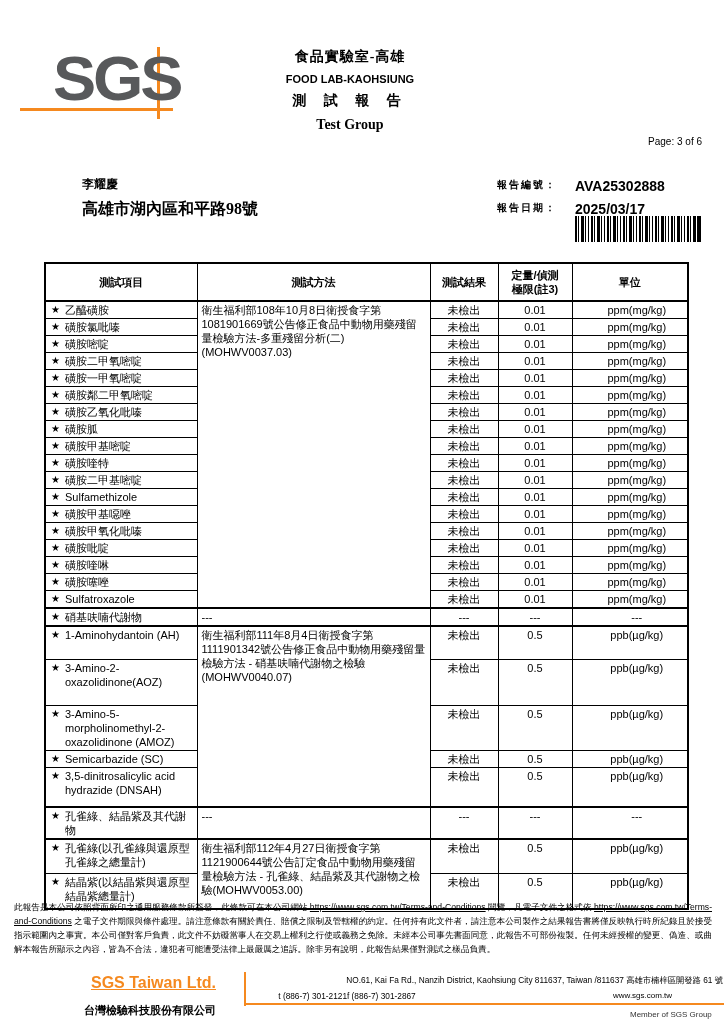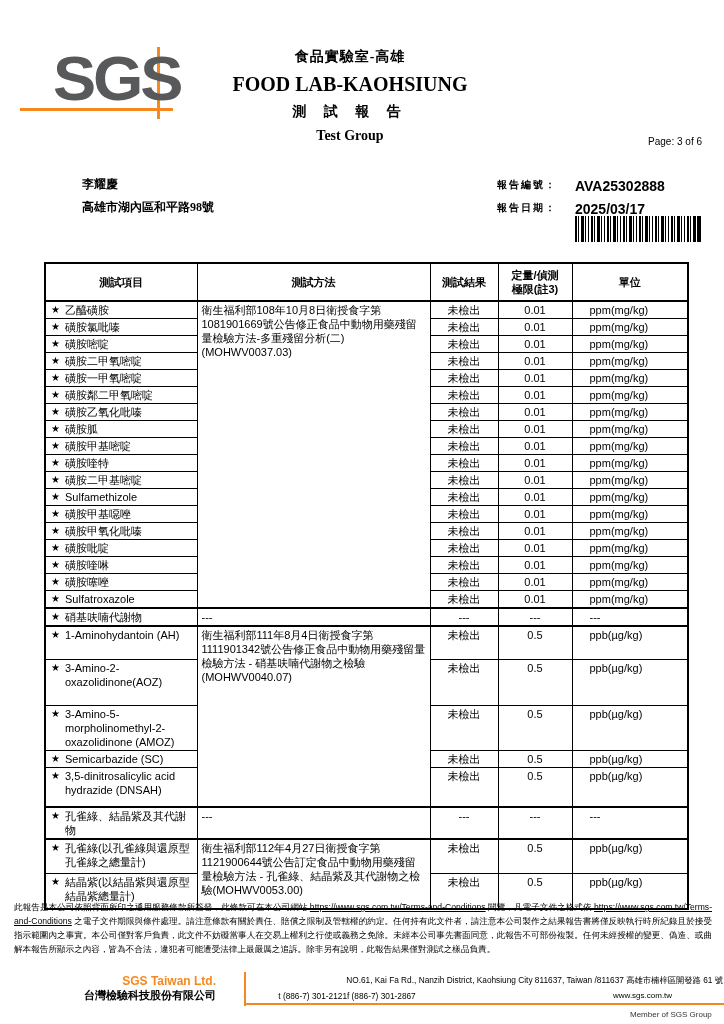--- a/index.html
+++ b/index.html
@@ -21,29 +21,29 @@
     font-weight: bold; font-size: 60px; line-height: 60px;
     letter-spacing: -3px; color: #58595b;
     transform: scale(1.08, 1.05); transform-origin: left top;
   }
   .logo-hline { position: absolute; left: 0px; top: 68px; width: 153px; height: 3px; background: #f5891f; }
   .logo-vline { position: absolute; left: 137px; top: 7px; width: 3px; height: 72px; background: #f5891f; }
 
   
   .title-block { position: absolute; left: 170px; top: 48px; width: 360px; text-align: center; }
   .t-zh1 { font-family: "Liberation Serif", serif; font-weight: bold; font-size: 14px; margin-bottom: 7px; letter-spacing: 1px;}
-  .t-en1 { font-family: Liberation Serif, serif; font-weight: bold; font-size: 20px; margin-bottom: 7px; text-align: center; }
+  .t-en1 { font-family: Liberation Sans, sans-serif; font-weight: bold; font-size: 11px; margin-bottom: 7px; text-align: center; }
   .t-zh2 { font-family: "Liberation Serif", serif; font-weight: bold; font-size: 14px; letter-spacing: 7px; margin-bottom: 7px; }
   .t-en2 { font-family: "Liberation Serif", serif; font-weight: bold; font-size: 14px; }
   .page-num { position: absolute; right: 22px; top: 136px; font-size: 10px; }
 
   
   .client-block { position: absolute; left: 60px; top: 176px; font-family: "Liberation Serif", serif; font-weight: bold; margin-left: 22px; }
   .client-name { font-size: 12px; margin-bottom: 6px; }
-  .client-addr { font-size: 12px; text-align: right; }
+  .client-addr { font-size: 16px; text-align: right; }
   .info-block { position: absolute; left: 497px; top: 178px; width: 215px; }
   .info-row { display: flex; margin-bottom: 7px; }
   .info-label { width: 78px; font-family: "Liberation Serif", serif; font-weight: bold; font-size: 10px; letter-spacing: 2px; }
   .info-value { font-weight: bold; font-size: 14px; }
   .barcode {
     position: absolute; left: 575px; top: 216px; width: 126px; height: 26px;
     background-image: repeating-linear-gradient(90deg,
       #000 0px, #000 2px, #fff 2px, #fff 3px,
       #000 3px, #000 4px, #fff 4px, #fff 6px,
       #000 6px, #000 9px, #fff 9px, #fff 10px,
@@ -65,34 +65,34 @@
   .results tbody tr:nth-child(20) { height: 33px; }
   .results tbody tr:nth-child(21) { height: 46px; }
   .results tbody tr:nth-child(22) { height: 43px; }
   .results tbody tr:nth-child(24) { height: 40px; }
   .results tbody tr:nth-child(26) { height: 34px; }
   .results tbody tr:nth-child(27) { height: 36px; }
   td.c-item { position: relative; padding-left: 19px; overflow-wrap: break-word; }
   td.c-item .star { position: absolute; left: 5px; top: 1px; font-size: 10px; }
   td.c-method { padding-left: 4px; overflow-wrap: break-word; }
   td.c-result, td.c-limit { text-align: center; }
-  td.c-unit { padding-left: 17px; }
+  td.c-unit { padding-left: 17px; text-align: center; }
   tr.section-start td { border-top: 2px solid #000; }
 
   
   .legal {
     position: absolute; left: 14px; top: 901px; width: 698px;
     font-size: 8.6px; line-height: 1.62; text-align: justify;
   }
   .legal .lnk { text-decoration: underline; margin-top: 40px; }
 
   
   .bottombar { position: absolute; left: 0; top: 972px; width: 724px; height: 52px; }
   .co-block { position: absolute; left: 0px; top: 2px; width: 216px; text-align: right; }
-  .co-en { color: #f5891f; font-weight: bold; font-size: 12px; margin-bottom: 0; }
+  .co-en { color: #f5891f; font-weight: bold; font-size: 16px; margin-bottom: 11px; text-decoration: underline; }
   .co-zh { font-family: "Liberation Serif", serif; font-weight: bold; font-size: 11px; }
   .bar-vline { position: absolute; left: 244px; top: 0px; width: 2px; height: 34px; background: #f5891f; }
   .addr-block { position: absolute; left: 253px; top: 3px; width: 470px; text-align: right; }
   .addr-line1 { font-size: 8.3px; margin-bottom: 5px; }
   .addr-line2 { font-size: 8.3px; display: flex; }
   .addr-phone { width: 94px; }
   .bar-hline { position: absolute; left: 244px; top: 31px; width: 480px; height: 2px; background: #f5891f; }
   .website { position: absolute; left: 613px; top: 19px; font-size: 8px; }
   .member { position: absolute; left: 630px; top: 38px; font-size: 8px; color: #333; }
 </style>

